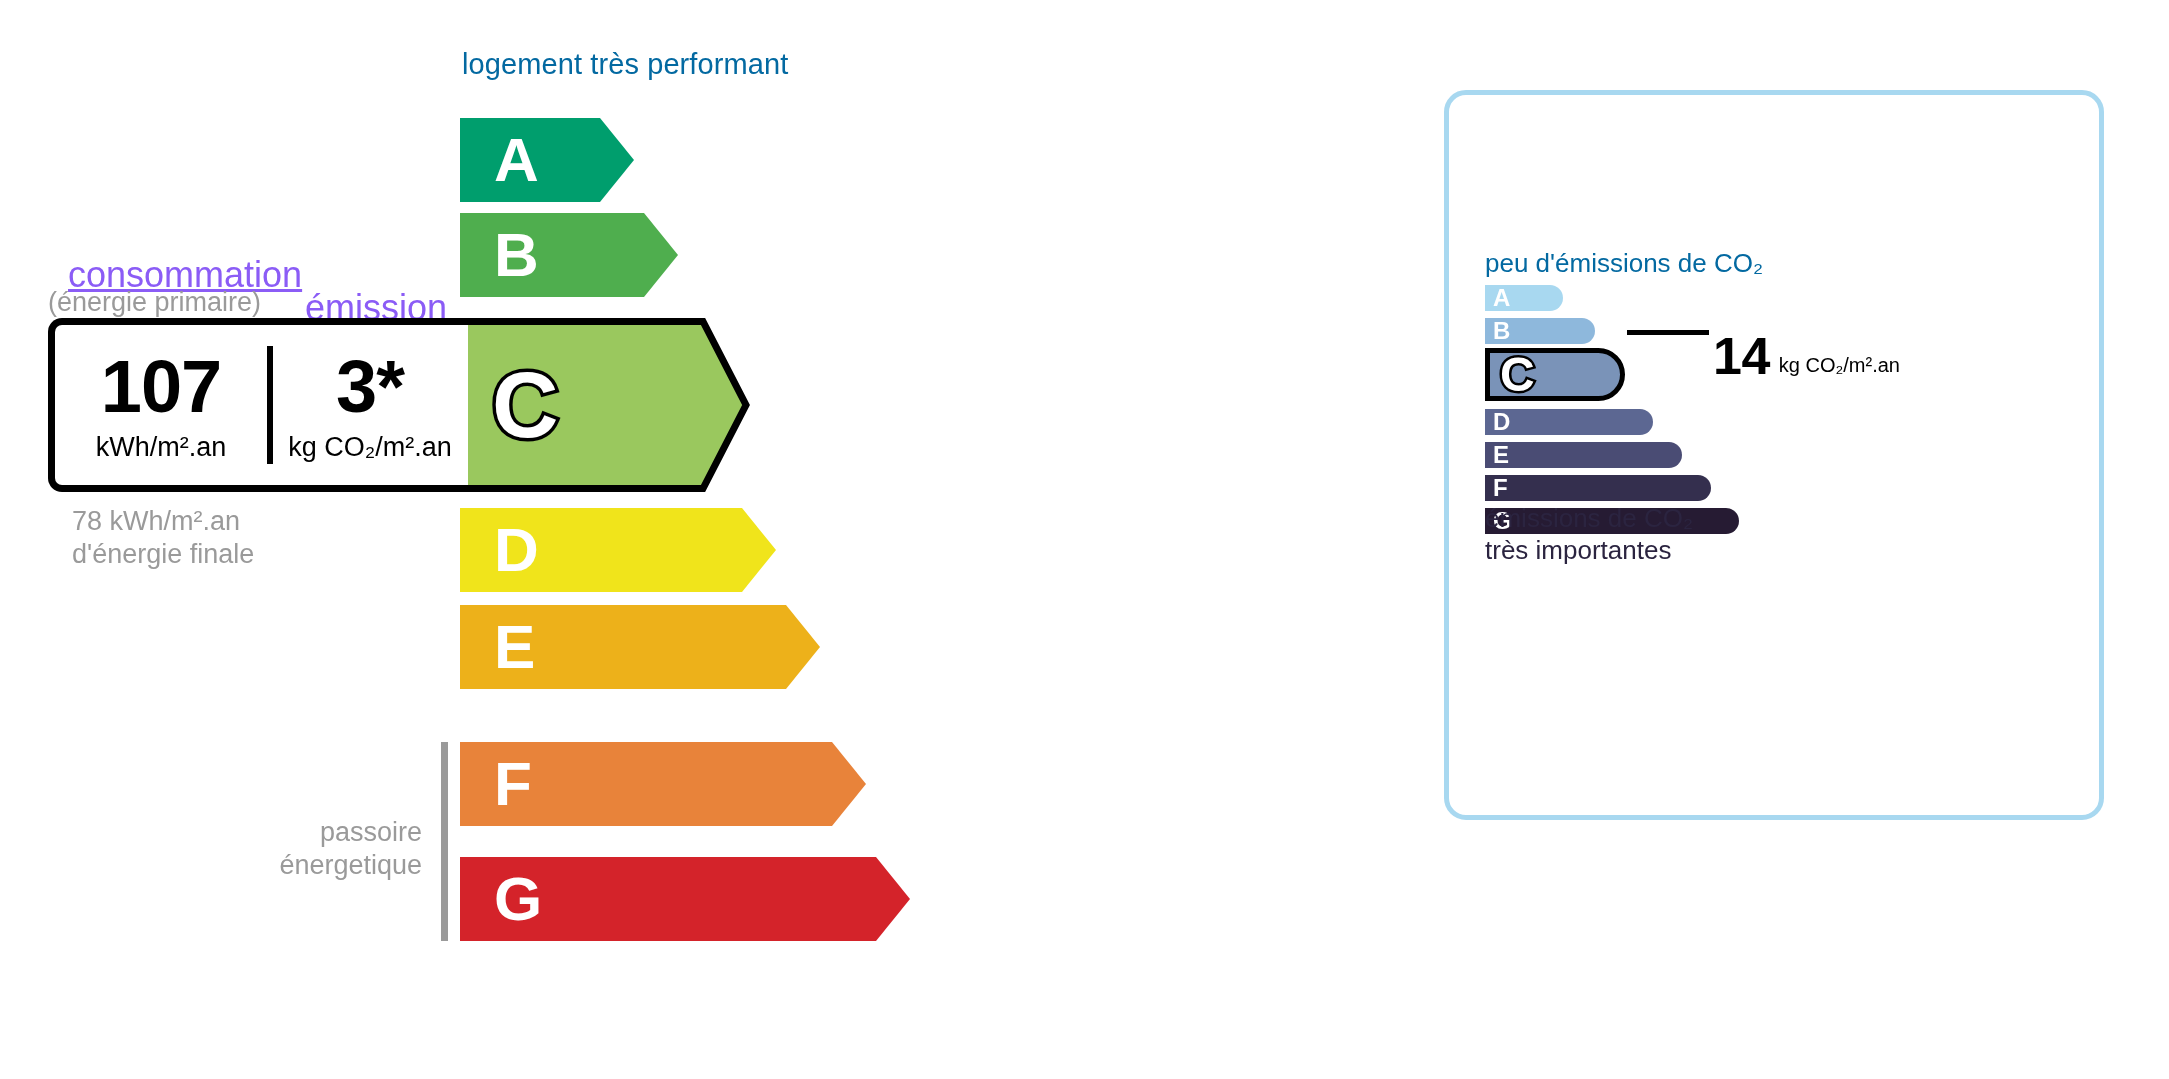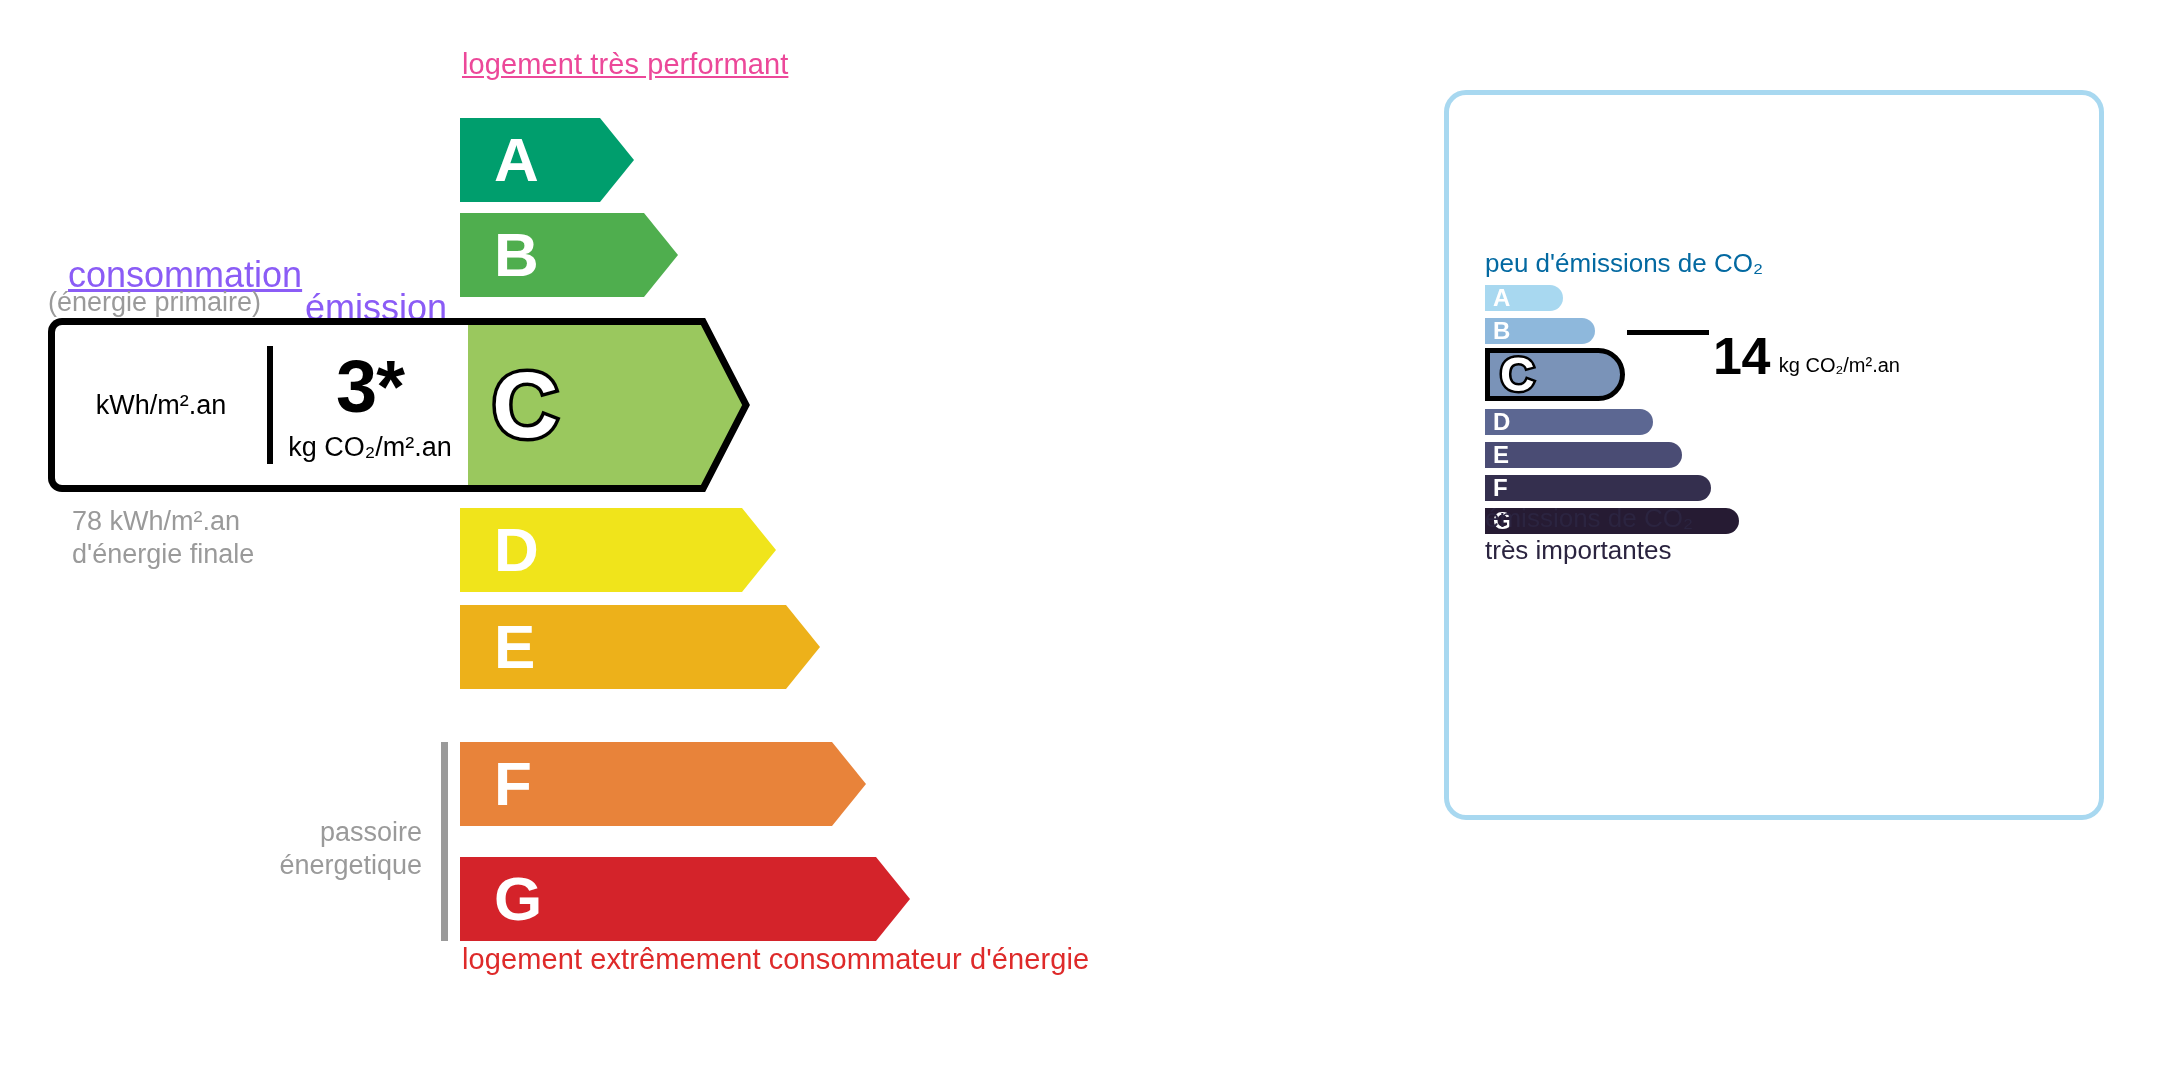--- a/index.html
+++ b/index.html
@@ -28,24 +28,23 @@
     top: 0;
     width: 1380px;
     height: 1079px;
   }
 
   .top-caption {
     position: absolute;
     left: 462px;
     top: 48px;
     font-size: 29px;
-    color: #ec4899;
+    color: #0369a1;
     white-space: nowrap;
     letter-spacing: 0.1px;
-    text-decoration: underline;
   }
   .bottom-caption {
     position: absolute;
     left: 462px;
     top: 943px;
     font-size: 29px;
     color: #DE2A2A;
     white-space: nowrap;
     letter-spacing: 0.1px;
   }
@@ -380,37 +379,37 @@
       </div>
 
     </div>
 
     <div class="hdr-label" id="hdr-conso">consommation</div>
     <div id="hdr-conso-sub">(énergie primaire)</div>
     <div class="hdr-label" id="hdr-emis">émission</div>
 
     <div id="value-box">
       <div class="vb-cell left">
+        <div class="vb-number">107</div>
         <div class="vb-unit">kWh/m².an</div>
       </div>
       <div class="vb-divider"></div>
       <div class="vb-cell right">
         <div class="vb-number">3*</div>
         <div class="vb-unit">kg CO₂/m².an</div>
       </div>
     </div>
 
     <div id="final-energy">78 kWh/m².an
 d'énergie finale</div>
 
     <div id="passoire-bar"></div>
     <div id="passoire-text">passoire
 énergetique</div>
 
-    <div class="bottom-caption">logement extrêmement consommateur d'énergie</div>
   </div>
 
   <div id="co2-panel">
 
 
     <div id="co2-top-caption">peu d'émissions de CO₂</div>
 
     <div id="co2-bars">
 
       <div class="co2-row" style="top:0px; width:78px;">

